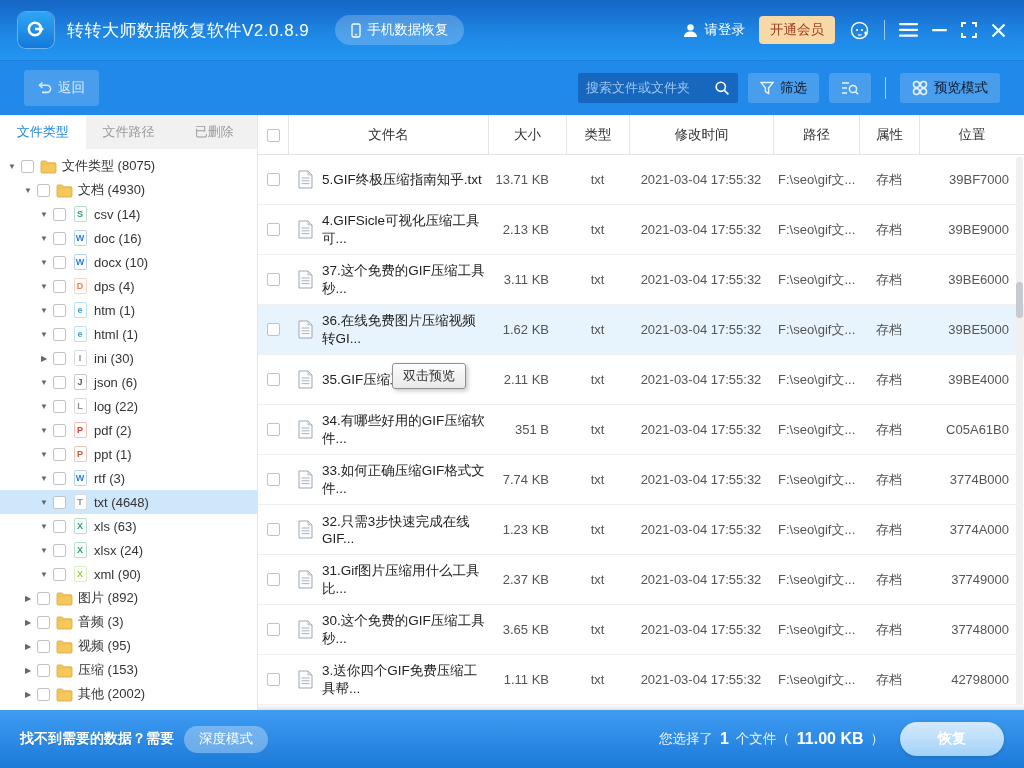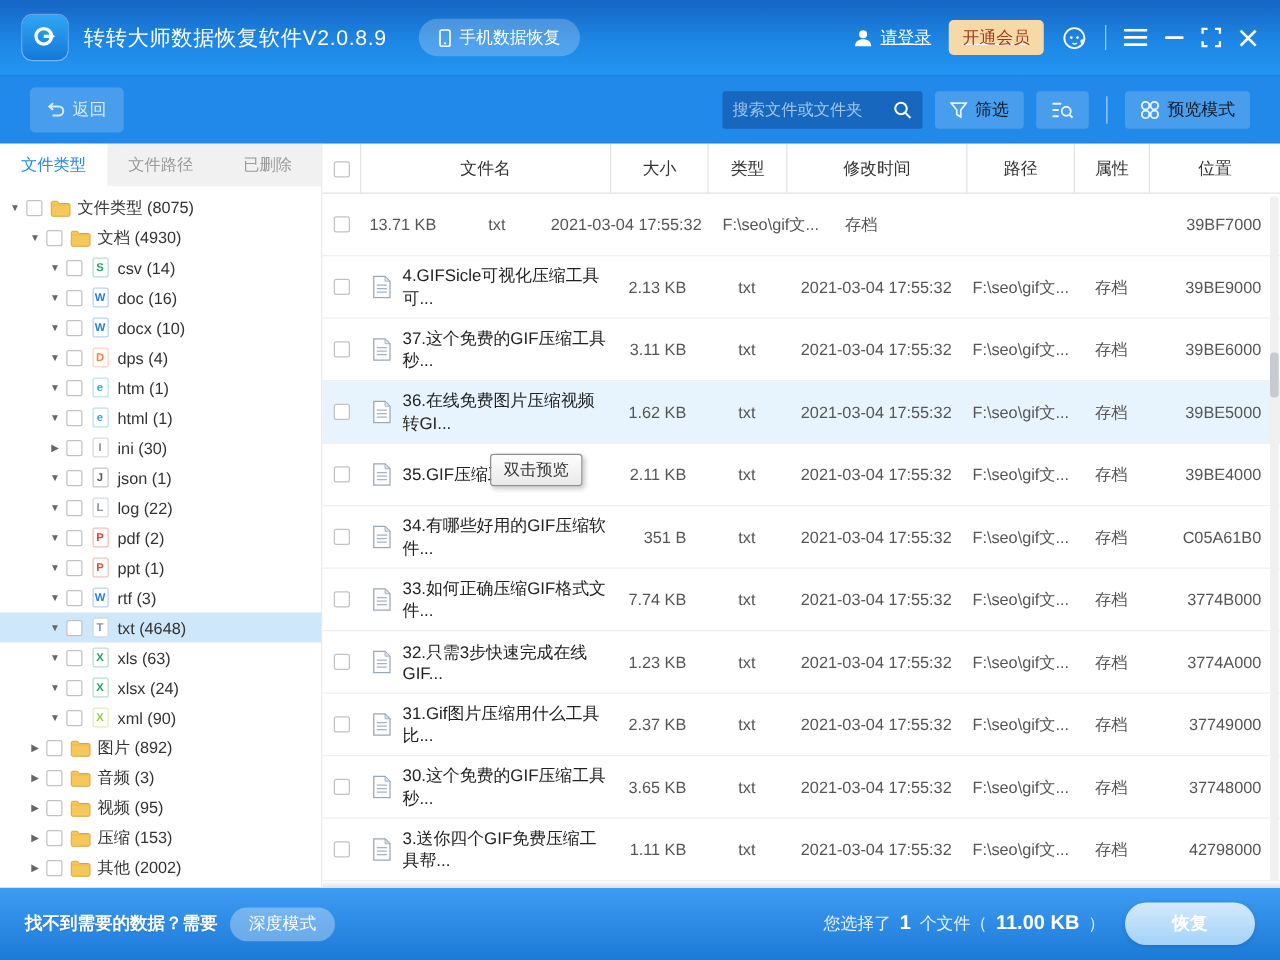--- a/index.html
+++ b/index.html
@@ -8,21 +8,21 @@
 
   
   .titlebar { height:60px; background:linear-gradient(180deg,#1565c4 0%,#1e86e4 55%,#2296f2 100%);
     display:flex; align-items:center; padding:0 18px; color:#fff; }
   .logo { width:36px; height:36px; border-radius:8px; background:linear-gradient(180deg,#2fa6f5,#1479d8);
     box-shadow:0 0 0 1px rgba(255,255,255,.35); display:flex; align-items:center; justify-content:center; margin-right:13px; }
   .app-title { font-size:17px; letter-spacing:.5px; }
   .phone-btn { margin-left:26px; background:rgba(255,255,255,.22); border:none; color:#fff;
     height:30px; padding:0 16px; border-radius:15px; font-size:13.5px; display:flex; align-items:center; gap:6px; cursor:pointer;
     font-family:inherit; }
-  .tb-right { margin-left:auto; display:flex; align-items:center; gap:14px;text-decoration:underline; }
+  .tb-right { margin-left:auto; display:flex; align-items:center; gap:14px; }
   .login { display:flex; align-items:center; gap:6px; font-size:13.5px; cursor:pointer; }
   .vip-btn { background:#f7d9a8; color:#9c3c1e; border:none; font-size:13.5px; padding:5px 11px; border-radius:4px;
     cursor:pointer; font-family:inherit; }
   .win-sep { width:1px; height:20px; background:rgba(255,255,255,.55); }
   .icon-btn { background:none; border:none; cursor:pointer; display:flex; align-items:center; }
 
   
   .toolbar { height:55px; background:#2089ea; display:flex; align-items:center; padding:0 24px;
     box-shadow:inset 0 1px 0 rgba(0,0,0,.06); }
   .back-btn { background:rgba(255,255,255,.18); border:none; color:#d9ebfc; height:36px; padding:0 14px;
@@ -304,21 +304,21 @@
             <span class="page-ic" style="color:#8d9299;border-color:#8d929955">I</span>
           </span>
           <span>ini (30)</span>
         </div>
         <div class="titem" style="padding-left: 38px;">
           <span class="arrow">▼</span>
           <span class="cb"></span>
           <span class="ticon">
             <span class="page-ic" style="color:#555a60;border-color:#555a6055">J</span>
           </span>
-          <span>json (1)</span>
+          <span>json (6)</span>
         </div>
         <div class="titem" style="padding-left: 38px;">
           <span class="arrow">▼</span>
           <span class="cb"></span>
           <span class="ticon">
             <span class="page-ic" style="color:#8d9299;border-color:#8d929955">L</span>
           </span>
           <span>log (22)</span>
         </div>
         <div class="titem" style="padding-left: 38px;">
@@ -445,20 +445,30 @@
       <div class="th w-type">类型</div>
       <div class="th w-time">修改时间</div>
       <div class="th w-path">路径</div>
       <div class="th w-attr">属性</div>
       <div class="th w-loc">位置</div>
     </div>
     <div id="tbody">
         <div class="tr">
           <div class="td w-cb">
             <span class="cb"></span>
+          </div>
+          <div class="td w-name name">
+            <span>
+              <svg width="15" height="19" viewBox="0 0 15 19">
+                <path d="M1 1 h9 l4 4 v13 h-13 z" fill="#fcfcfc" stroke="#9aa7b5"></path>
+                <path d="M10 1 l4 4 h-4 z" fill="#dde4ec" stroke="#9aa7b5" stroke-width="0.6"></path>
+                <path d="M3.5 8 h8 M3.5 10.8 h8 M3.5 13.6 h8" stroke="#a8b2bf" stroke-width="1"></path>
+              </svg>
+            </span>
+            <span>5.GIF终极压缩指南知乎.txt</span>
           </div>
           <div class="td w-size size">
             <span>13.71 KB</span>
           </div>
           <div class="td w-type type">
             <span>txt</span>
           </div>
           <div class="td w-time time">
             <span>2021-03-04 17:55:32</span>
           </div>

